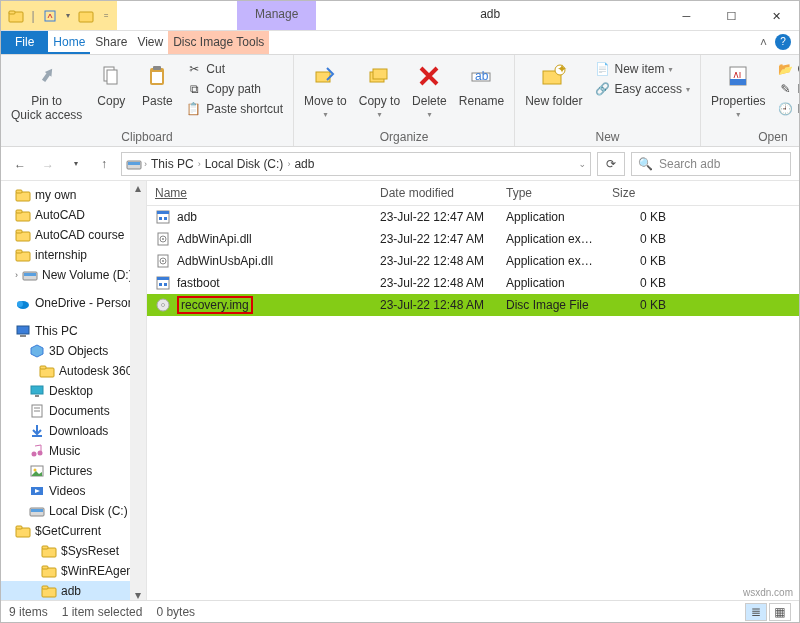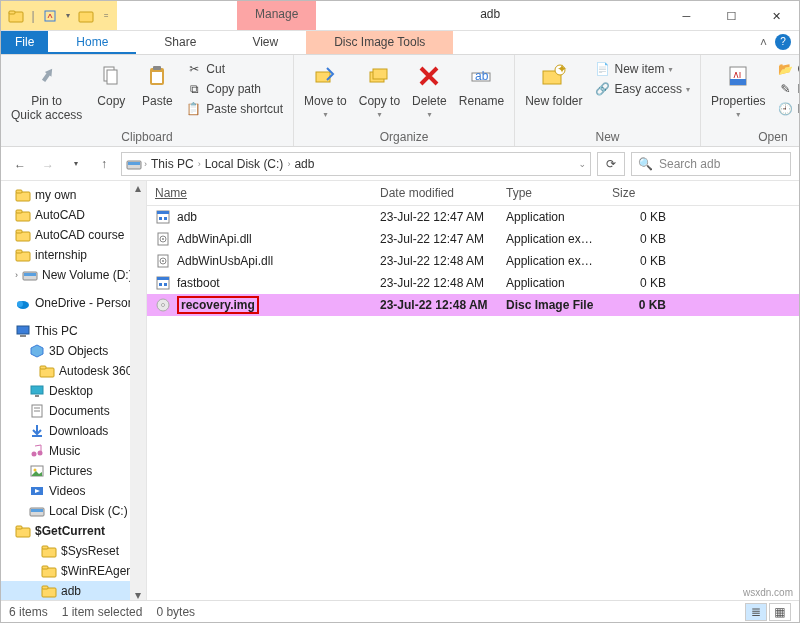--- a/index.html
+++ b/index.html
@@ -2,29 +2,29 @@
 <html><head>
 <meta charset="utf-8">
 <style>
 * { box-sizing: border-box; margin: 0; padding: 0; font-family: "Segoe UI", Tahoma, sans-serif; font-size: 12px; }
 body { width: 800px; height: 623px; background: #fff; overflow: hidden; position: relative; border: 1px solid #bbb; }
 
 
 .titlebar { height: 30px; background: #fff; display: flex; align-items: stretch; border-bottom: 1px solid #e0e0e0; }
 .qat { display: flex; align-items: center; padding: 0 4px; gap: 2px; background: #ffe697; }
 .qat-item { width: 22px; height: 22px; display: flex; align-items: center; justify-content: center; }
-.tab-manage { background: #fca5a5; color: #555; padding: 6px 18px 0; font-size: 12px; }
+.tab-manage { background: #c4b5fd; color: #555; padding: 6px 18px 0; font-size: 12px; }
 .titlebar-title { flex: 1; text-align: center; padding-top: 6px; color: #333; }
 .win-ctrls { display: flex; }
 .win-btn { width: 45px; height: 30px; display: flex; align-items: center; justify-content: center; font-size: 11px; color: #333; }
 
 
 .menubar { height: 24px; display: flex; align-items: stretch; background: #fff; border-bottom: 1px solid #dadada; position: relative; }
 .file-tab { background: #1979ca; color: #fff; padding: 4px 14px; }
-.mtab { padding: 4px 28px; color: #444; border-bottom: 2px solid transparent; }
+.mtab { padding: 4px 5px; color: #444; border-bottom: 2px solid transparent; }
 .mtab.active { border-bottom: 2px solid #1979ca; color: #1979ca; }
 .mtab.context { background: #ffc8b0; }
 .help-icon { position: absolute; right: 8px; top: 3px; width: 16px; height: 16px; background: #1979ca; border-radius: 50%; color: #fff; text-align: center; line-height: 16px; font-size: 10px; }
 .chev-up { position: absolute; right: 32px; top: 5px; color: #666; }
 
 
 .ribbon { height: 92px; background: #f5f6f7; border-bottom: 1px solid #dadada; display: flex; }
 .rgroup { border-right: 1px solid #e0e0e0; display: flex; flex-direction: column; justify-content: space-between; padding: 3px 6px 1px; }
 .rgroup-label { text-align: center; font-size: 12px; color: #666; padding: 1px 0; }
 .rgroup-body { flex: 1; display: flex; align-items: flex-start; gap: 4px; }
@@ -55,21 +55,21 @@
 
 
 .filepane { flex: 1; }
 .fheader { display: flex; border-bottom: 1px solid #e5e5e5; color: #555; font-size: 12px; }
 .fheader > div { padding: 5px 8px; border-right: 1px solid transparent; }
 .fcol-name { width: 225px; text-decoration: underline; }
 .fcol-date { width: 126px; }
 .fcol-type { width: 106px; }
 .fcol-size { width: 70px; text-align: left; }
 .frow { display: flex; align-items: center; font-size: 12px; color: #222; padding: 1px 0; }
-.frow.sel { background: #f0abfc; font-weight: bold; }
+.frow.sel { background: #84cc16; }
 .frow > div { padding: 2px 8px; overflow: hidden; text-overflow: ellipsis; white-space: nowrap; }
 .fname { width: 225px; display: flex; align-items: center; gap: 6px; }
 .ficn { width: 16px; height: 16px; display: inline-flex; align-items: center; justify-content: center; flex-shrink: 0; }
 .redbox { border: 2px solid #d90000; padding: 0 2px; }
 
 
 .statusbar { position: absolute; bottom: 0; left: 0; right: 0; height: 22px; border-top: 1px solid #e0e0e0; background: #fff; display: flex; align-items: center; padding: 0 8px; gap: 14px; font-size: 11px; color: #555; }
 .sb-right { margin-left: auto; display: flex; gap: 2px; }
 .sb-vbtn { width: 22px; height: 18px; border: 1px solid #ccc; display: flex; align-items: center; justify-content: center; }
 .sb-vbtn.active { background: #cde8ff; }
@@ -452,21 +452,21 @@
       </div>
       <div class="nitem" style="padding-left: 28px;">
         <span class="nicn">
           <svg width="16" height="16">
             <rect x="1" y="5" width="14" height="8" rx="1" fill="#d9d9d9" stroke="#888"></rect>
             <rect x="2" y="6" width="12" height="3" fill="#5aa0e0"></rect>
           </svg>
         </span>
         <span>Local Disk (C:)</span>
       </div>
-      <div class="nitem" style=" font-weight: bold;">
+      <div class="nitem" style="">
         <span class="nicn">
           <svg width="16" height="16">
             <rect x="1" y="5" width="14" height="9" rx="1" fill="#ffd867" stroke="#caa01c"></rect>
             <rect x="1" y="3" width="6" height="3" rx="1" fill="#ffd867" stroke="#caa01c"></rect>
           </svg>
         </span>
         <span>$GetCurrent</span>
       </div>
       <div class="nitem" style="padding-left: 40px;">
         <span class="nicn">
@@ -583,21 +583,21 @@
           </div>
           <div class="fcol-date">23-Jul-22 12:48 AM</div>
           <div class="fcol-type">Disc Image File</div>
           <div class="fcol-size" style="text-align:right;">0 KB</div>
         </div>
       </div>
   </div>
 </div>
 
 <div class="statusbar">
-  <span>6 items</span>
+  <span>9 items</span>
   <span>1 item selected</span>
   <span>0 bytes</span>
   <div class="sb-right">
     <div class="sb-vbtn active">≣</div>
     <div class="sb-vbtn">▦</div>
   </div>
 </div>
 
 <div class="watermark">wsxdn.com</div>
 

